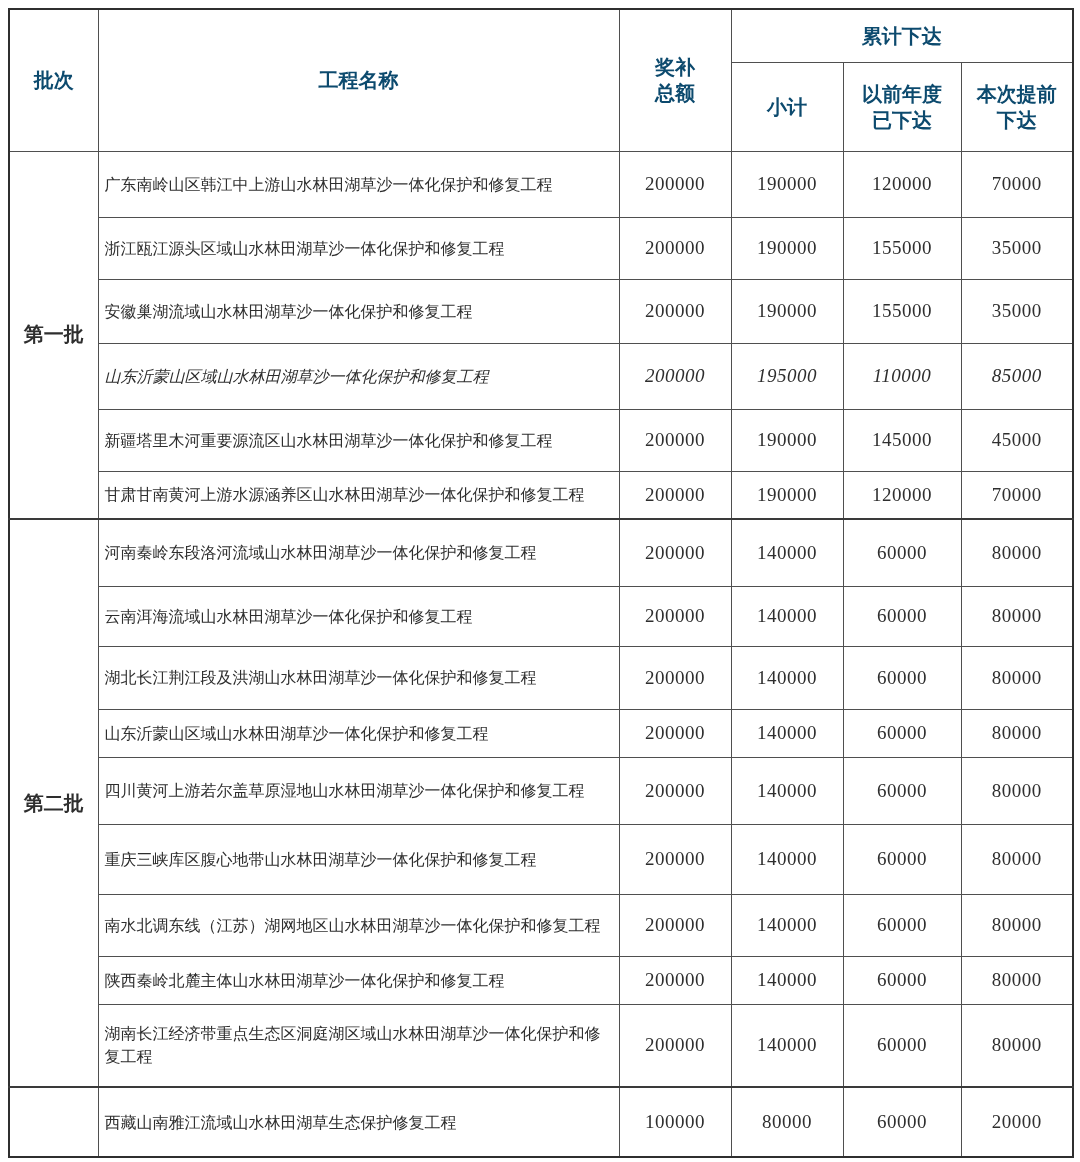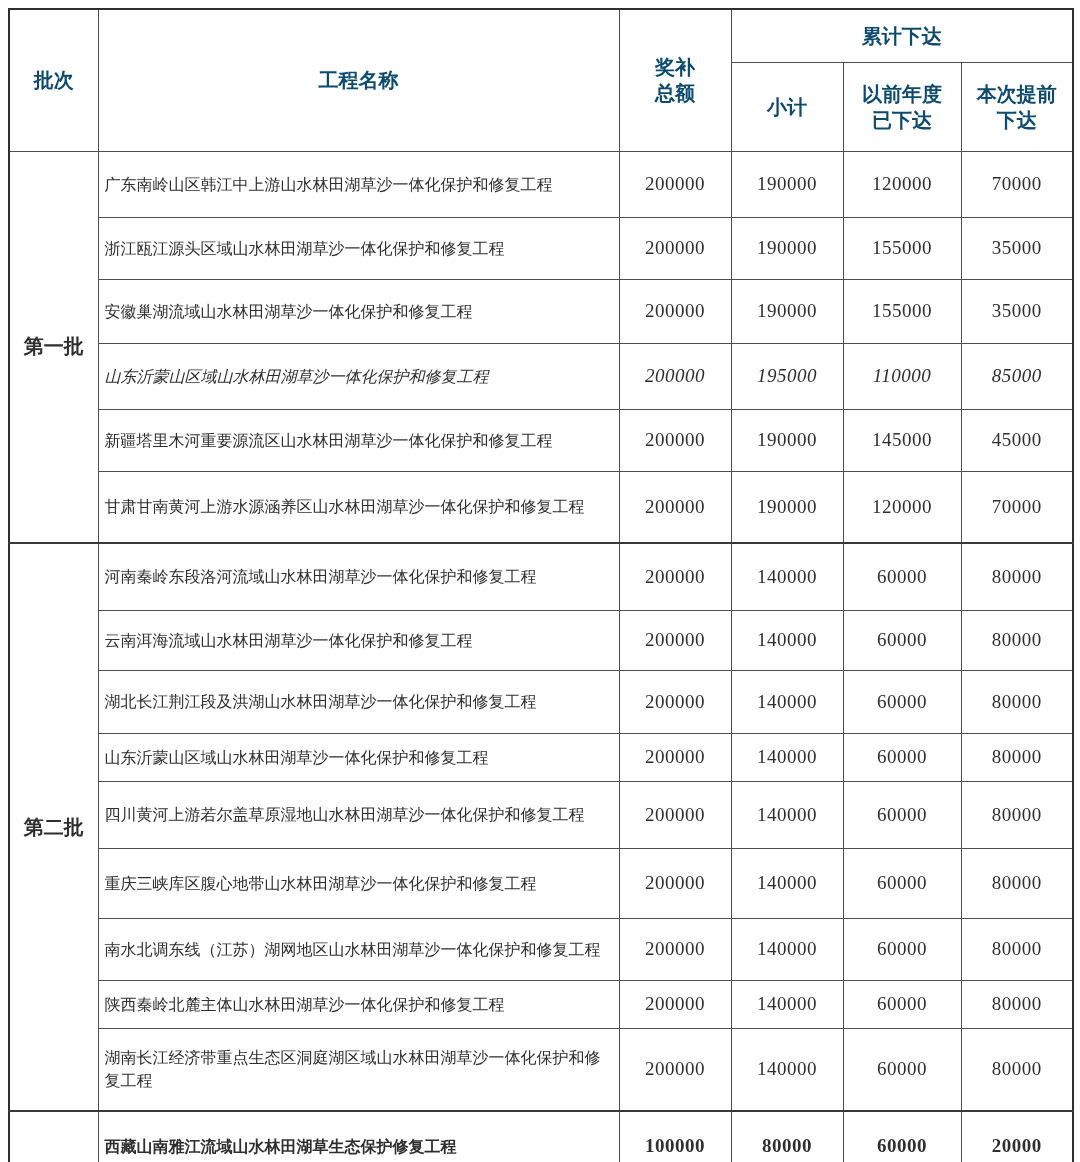--- a/index.html
+++ b/index.html
@@ -133,21 +133,21 @@
       <td class="num">110000</td>
       <td class="num">85000</td>
     </tr>
     <tr style="height:62px;margin-top:48px;">
       <td class="name">新疆塔里木河重要源流区山水林田湖草沙一体化保护和修复工程</td>
       <td class="num">200000</td>
       <td class="num">190000</td>
       <td class="num">145000</td>
       <td class="num">45000</td>
     </tr>
-    <tr style="height:72px;">
+    <tr style="height:48px;">
       <td class="name">甘肃甘南黄河上游水源涵养区山水林田湖草沙一体化保护和修复工程</td>
       <td class="num">200000</td>
       <td class="num">190000</td>
       <td class="num">120000</td>
       <td class="num">70000</td>
     </tr>
     <tr style="height:67px;" class="group-end">
       <td class="batch" rowspan="9">第二批</td>
       <td class="name">河南秦岭东段洛河流域山水林田湖草沙一体化保护和修复工程</td>
       <td class="num">200000</td>
@@ -204,21 +204,21 @@
       <td class="num">60000</td>
       <td class="num">80000</td>
     </tr>
     <tr style="height:83px;">
       <td class="name">湖南长江经济带重点生态区洞庭湖区域山水林田湖草沙一体化保护和修复工程</td>
       <td class="num">200000</td>
       <td class="num">140000</td>
       <td class="num">60000</td>
       <td class="num">80000</td>
     </tr>
-    <tr style="height:70px;font-weight:bold;" class="group-end">
+    <tr style="height:70px;" class="group-end">
       <td class="batch"></td>
       <td class="name">西藏山南雅江流域山水林田湖草生态保护修复工程</td>
       <td class="num">100000</td>
       <td class="num">80000</td>
       <td class="num">60000</td>
       <td class="num">20000</td>
     </tr>
   </tbody>
 </table>
 

